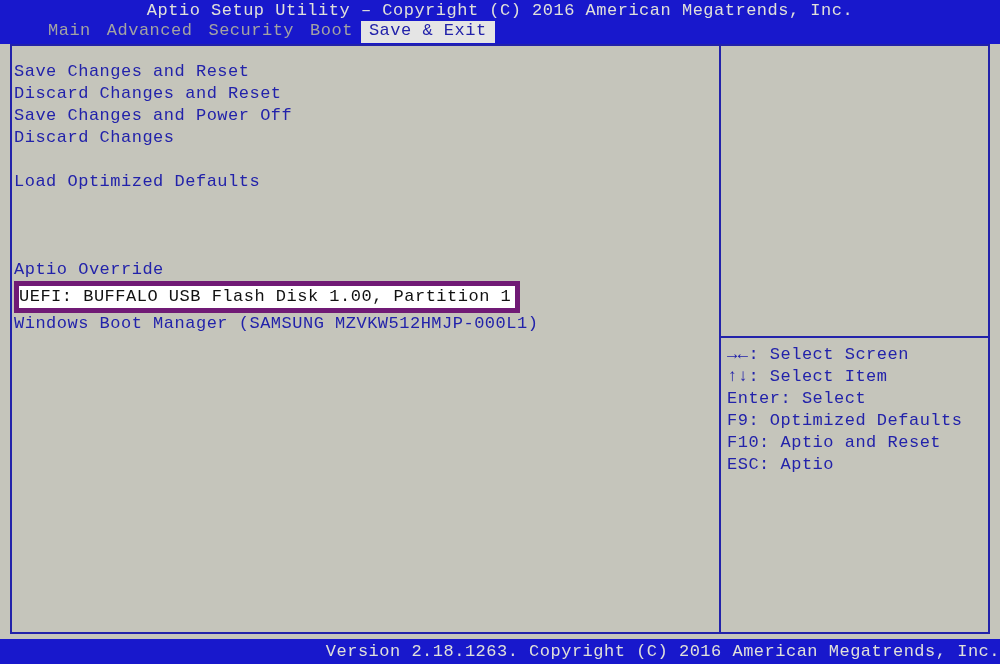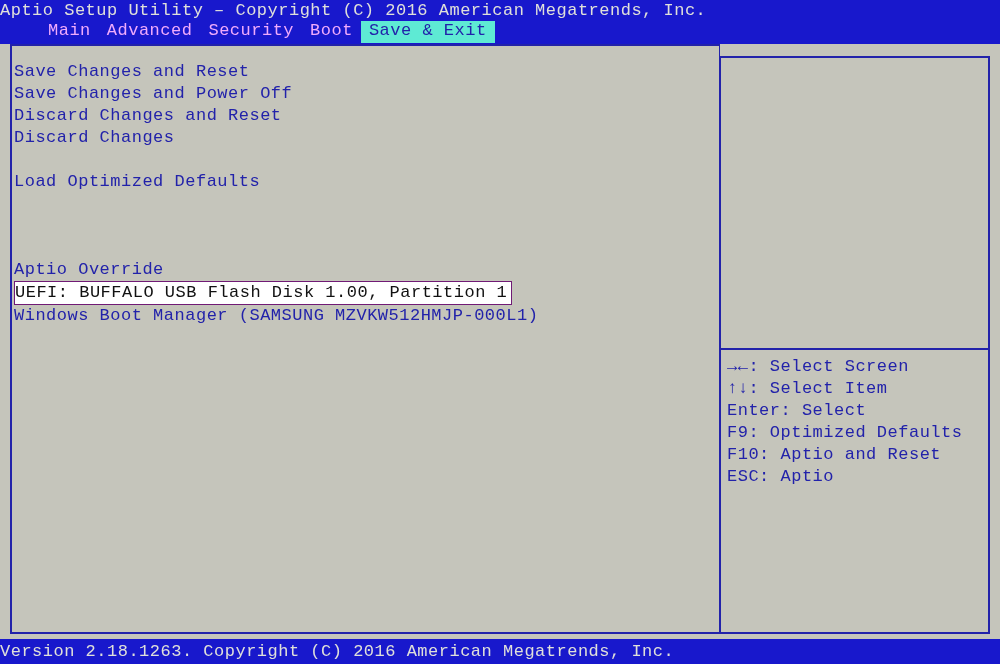--- a/index.html
+++ b/index.html
@@ -17,35 +17,35 @@
       letter-spacing: 0.5px;
     }
     .header-bar {
       background: #1818cc;
       color: #e0e0da;
       height: 44px;
       display: flex;
       flex-direction: column;
     }
     .title-row {
-      text-align: left;
+      text-align: center;
       padding: 1px 0;
       font-size: 17px;
     }
     .tabs-row {
       display: flex;
       padding-left: 40px;
       height: 22px;
     }
     .tab {
       padding: 0 8px;
-      color: #f0abfc;
+      color: #a3a3a3;
     }
     .tab.active {
-      background: #5eead4;
+      background: #e5e5e5;
       color: #2222aa;
     }
     .content-area {
       display: flex;
       height: 590px;
       padding: 0 10px;
     }
     .main-panel {
       flex: 1;
       border: 2px solid #2222aa;
@@ -53,30 +53,29 @@
       padding: 15px 2px;
       color: #2222aa;
       background: #c5c5bb;
     }
     .side-panel {
       width: 270px;
       border: 2px solid #2222aa;
       border-left: 1px solid #2222aa;
       position: relative;
       background: #c5c5bb;
-      margin-top: 12px;
     }
     .menu-item {
       line-height: 22px;
       white-space: nowrap;
     }
     .menu-item.highlighted {
       background: #ffffff;
       color: #111;
-      border: 1px solid #701a75;
+      border: 5px solid #701a75;
       display: inline-block;
       padding-right: 4px;
     }
     .spacer {
       height: 22px;
     }
     .help-section {
       position: absolute;
       top: 290px;
       width: 100%;
@@ -84,21 +83,21 @@
       padding: 6px 6px;
       color: #2222aa;
     }
     .help-line {
       line-height: 22px;
       white-space: nowrap;
     }
     .footer-bar {
       background: #1818cc;
       color: #e0e0da;
-      text-align: left;
+      text-align: right;
       padding: 3px 0;
       font-size: 17px;
       position: absolute;
       bottom: 0;
       width: 100%;
     }
   </style>
 </head>
 <body>
 
@@ -109,22 +108,22 @@
     <div class="tab">Advanced</div>
     <div class="tab">Security</div>
     <div class="tab">Boot</div>
     <div class="tab active">Save &amp; Exit</div>
   </div>
 </div>
 
 <div class="content-area">
   <div class="main-panel">
     <div class="menu-item">Save Changes and Reset</div>
+    <div class="menu-item">Discard Changes and Reset</div>
     <div class="menu-item">Save Changes and Power Off</div>
-    <div class="menu-item">Discard Changes and Reset</div>
     <div class="menu-item">Discard Changes</div>
     <div class="spacer"></div>
     <div class="menu-item">Load Optimized Defaults</div>
     <div class="spacer"></div>
     <div class="spacer"></div>
     <div class="spacer"></div>
     <div class="menu-item">Aptio Override</div>
     <div class="menu-item highlighted">UEFI: BUFFALO USB Flash Disk 1.00, Partition 1</div>
     <div class="menu-item">Windows Boot Manager (SAMSUNG MZVKW512HMJP-000L1)</div>
   </div>

